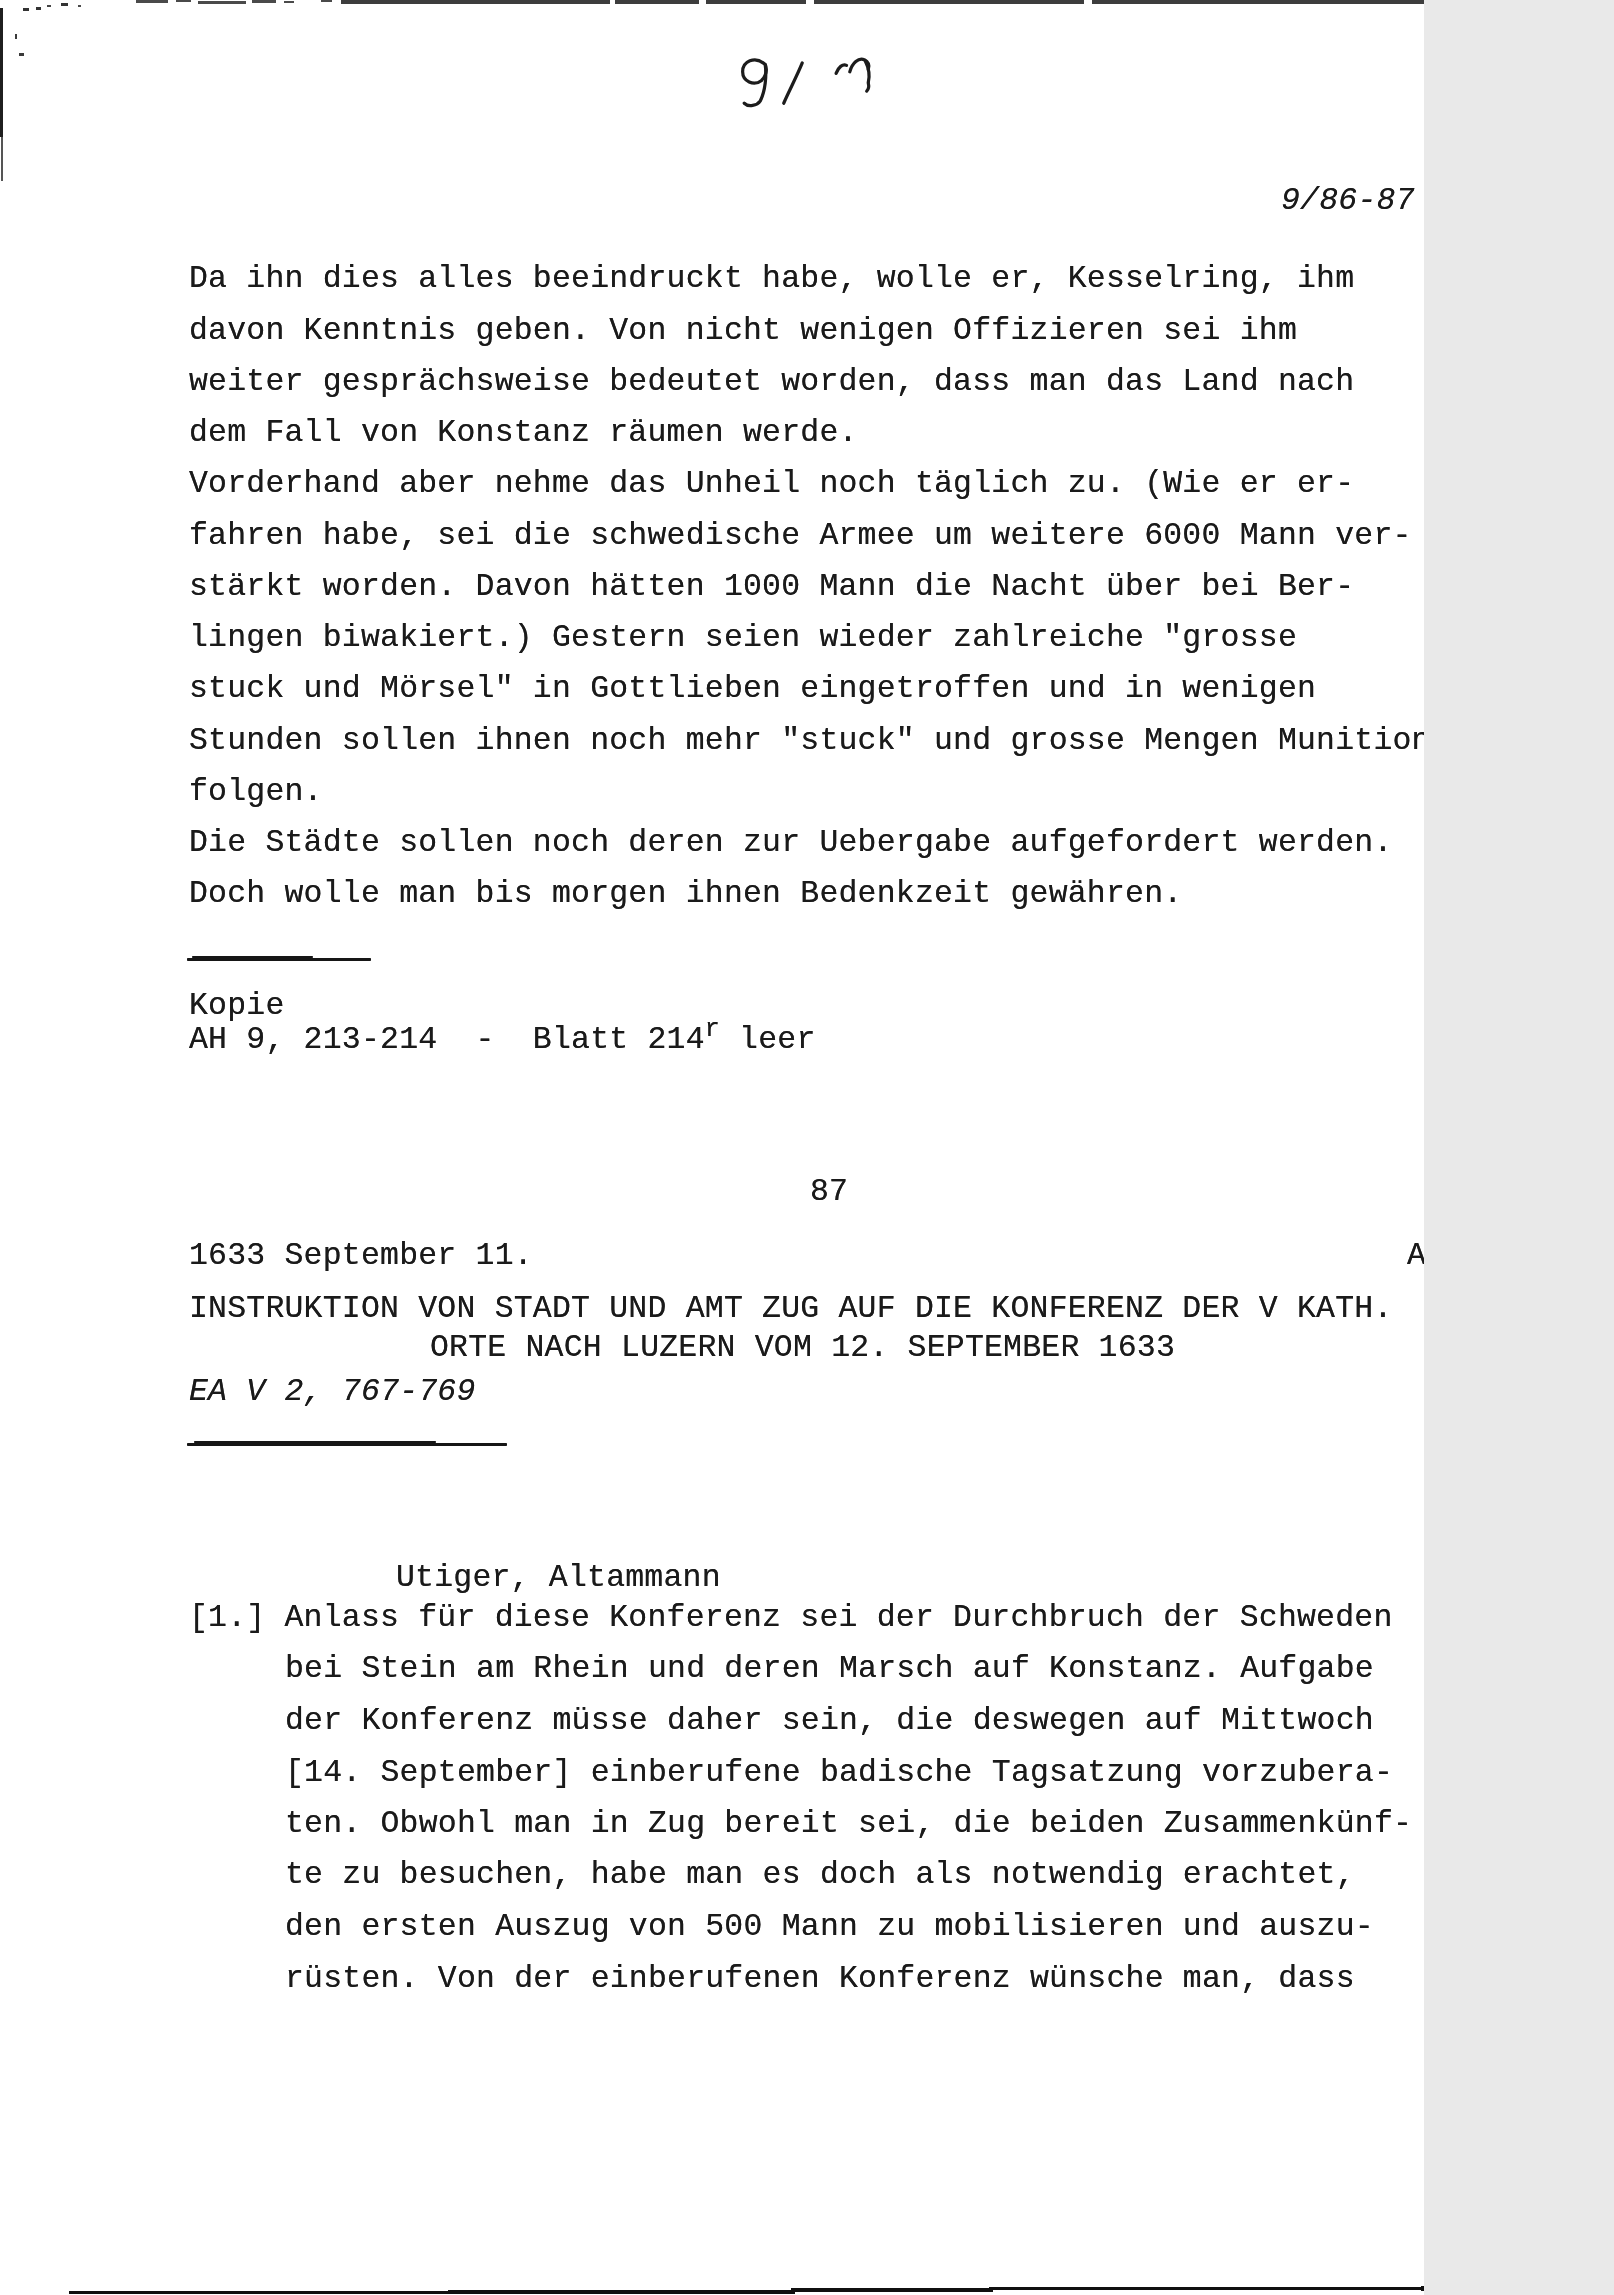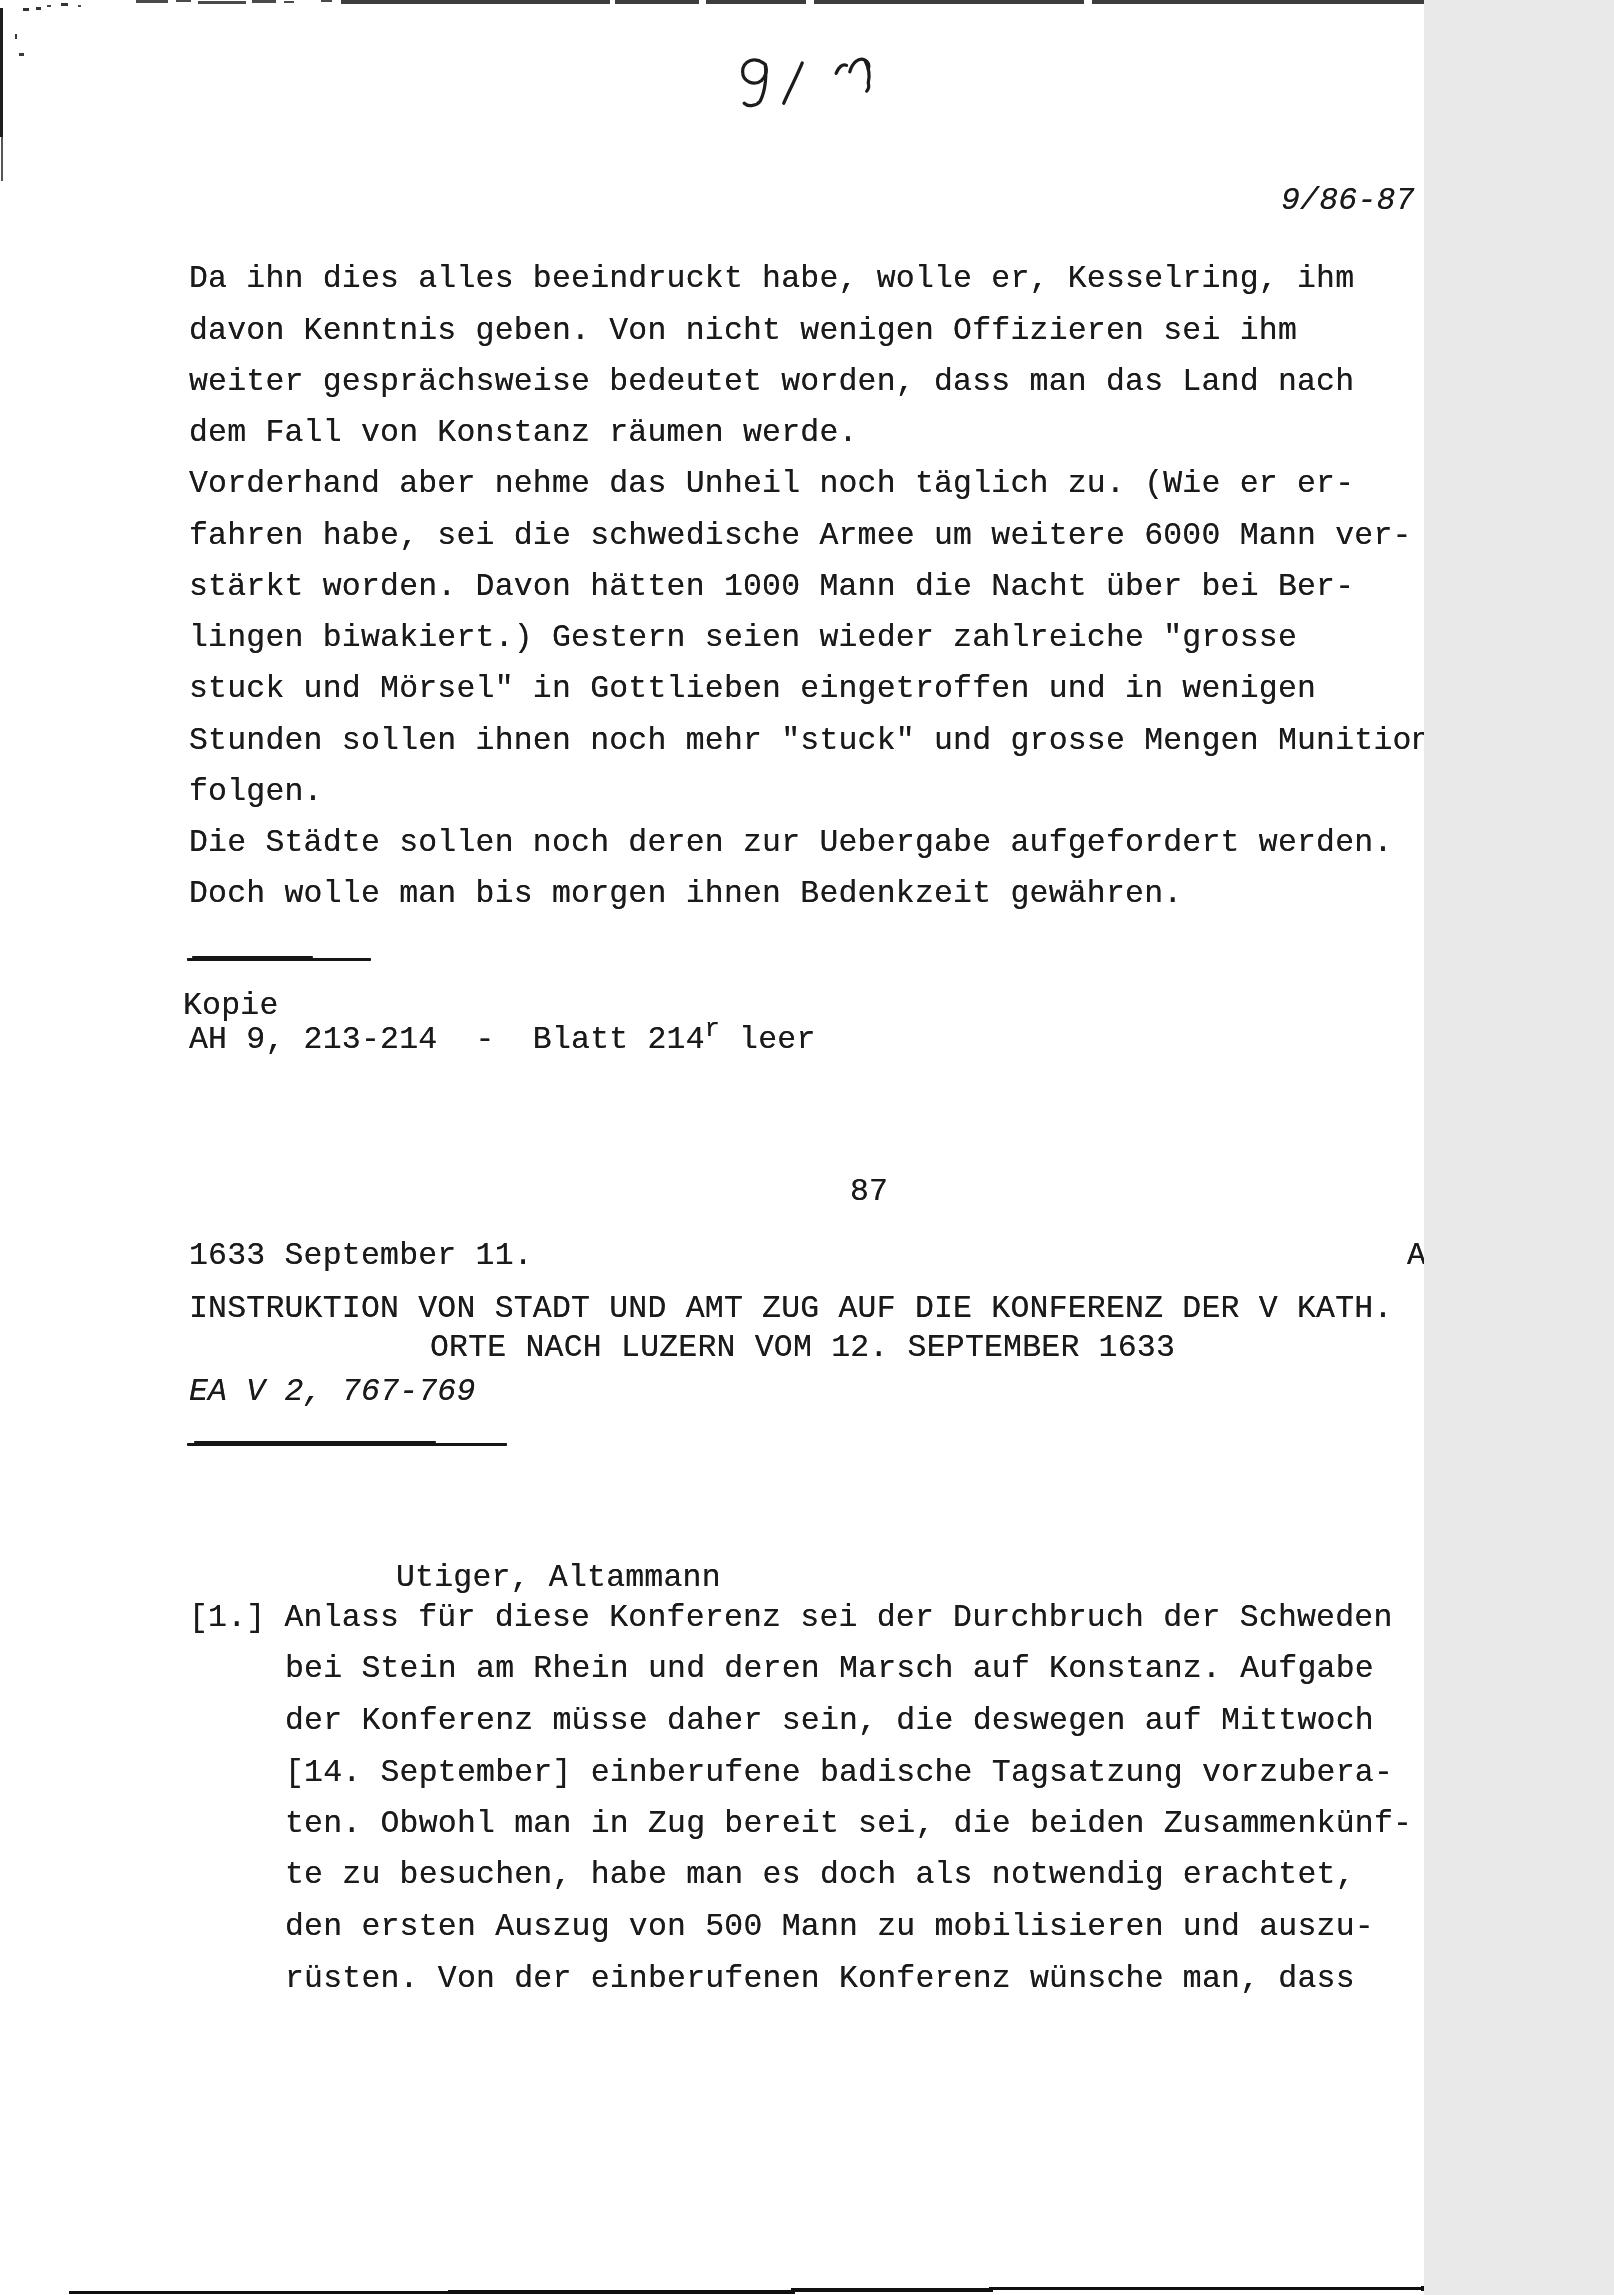--- a/index.html
+++ b/index.html
@@ -47,24 +47,24 @@
       <div class="tl" style="left: 189px; top: 670px;">stuck und Mörsel" in Gottlieben eingetroffen und in wenigen</div>
       <div class="tl" style="left: 189px; top: 722px;">Stunden sollen ihnen noch mehr "stuck" und grosse Mengen Munition</div>
       <div class="tl" style="left: 189px; top: 773px; text-align: center;">folgen.</div>
       <div class="tl" style="left: 189px; top: 824px;">Die Städte sollen noch deren zur Uebergabe aufgefordert werden.</div>
       <div class="tl" style="left: 189px; top: 875px;">Doch wolle man bis morgen ihnen Bedenkzeit gewähren.</div>
     </div>
 
   <div class="rule" style="left:187px;top:958px;width:184px;height:3.2px;"></div>
   <div class="rule" style="left:192px;top:956px;width:121px;height:2.4px;"></div>
 
-  <div class="tl" style="left:183px;top:987px;">Kopie</div>
+  <div class="tl" style="left:189px;top:987px;">Kopie</div>
   <div class="tl" style="left:189px;top:1021px;"><span>AH 9, 213-214  -  Blatt 214</span><span class="sup">r</span><span> leer</span></div>
 
-  <div class="tl" style="left:850px;top:1173px;">87</div>
+  <div class="tl" style="left:810px;top:1173px;">87</div>
   <div class="tl" style="left:189px;top:1237px;">1633 September 11.</div>
   <div class="tl" style="left:1407px;top:1237px;">A</div>
   <div class="tl" style="left:189px;top:1290px;">INSTRUKTION VON STADT UND AMT ZUG AUF DIE KONFERENZ DER V KATH.</div>
   <div class="tl" style="left:430px;top:1329px;">ORTE NACH LUZERN VOM 12. SEPTEMBER 1633</div>
   <div class="tl it" style="left:189px;top:1373px;">EA V 2, 767-769</div>
 
   <div class="rule" style="left:187px;top:1443px;width:320px;height:3.2px;"></div>
   <div class="rule" style="left:194px;top:1441px;width:242px;height:2.4px;"></div>
 
   <div class="tl" style="left:396px;top:1547px;margin-top:12px;">Utiger, Altammann</div>

